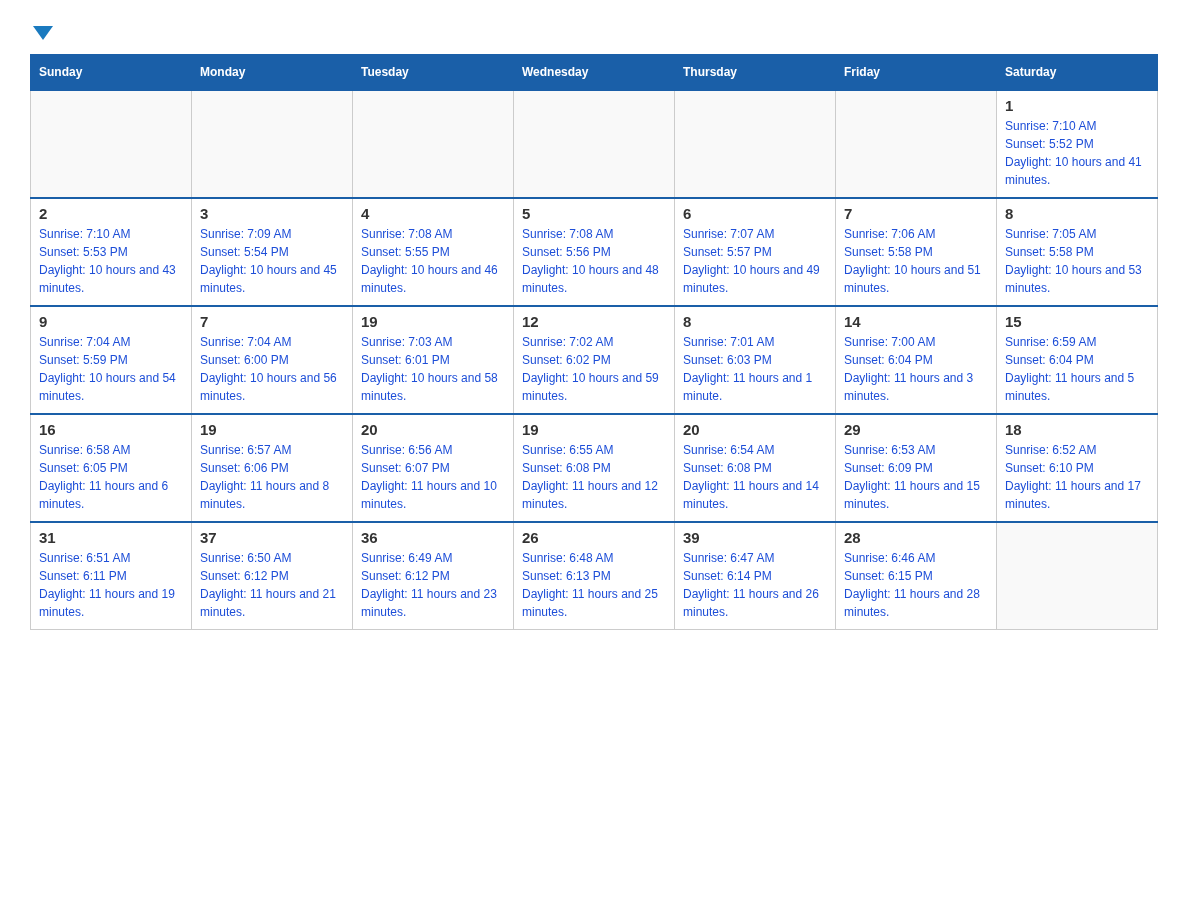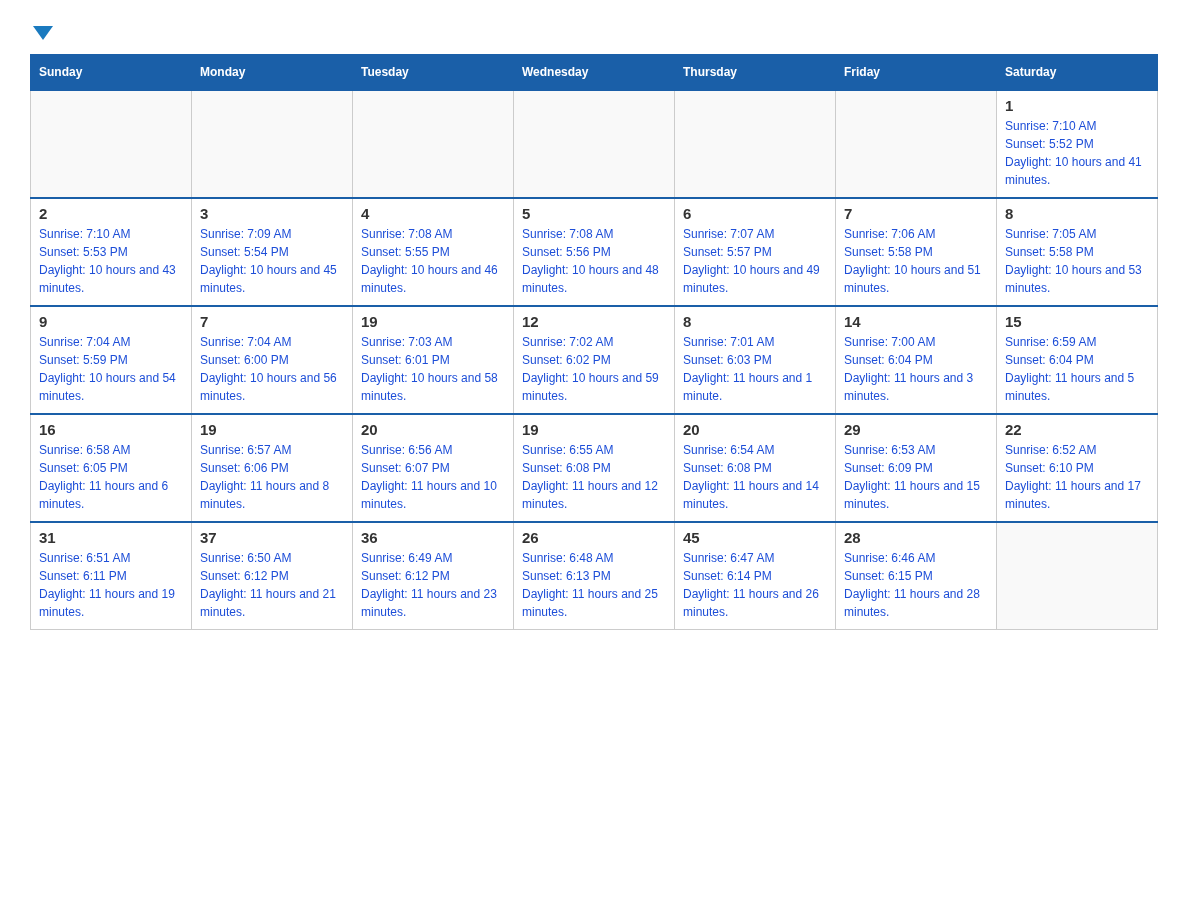--- a/index.html
+++ b/index.html
@@ -218,21 +218,21 @@
         </td>
         <td>
           <span class="day-number">20</span>
           <div class="day-info">Sunrise: 6:54 AM<br>Sunset: 6:08 PM<br>Daylight: 11 hours and 14 minutes.</div>
         </td>
         <td>
           <span class="day-number">29</span>
           <div class="day-info">Sunrise: 6:53 AM<br>Sunset: 6:09 PM<br>Daylight: 11 hours and 15 minutes.</div>
         </td>
         <td>
-          <span class="day-number">22</span>
+          <span class="day-number">18</span>
           <div class="day-info">Sunrise: 6:52 AM<br>Sunset: 6:10 PM<br>Daylight: 11 hours and 17 minutes.</div>
         </td>
       </tr>
       <tr>
         <td>
           <span class="day-number">31</span>
           <div class="day-info">Sunrise: 6:51 AM<br>Sunset: 6:11 PM<br>Daylight: 11 hours and 19 minutes.</div>
         </td>
         <td>
           <span class="day-number">37</span>
@@ -240,21 +240,21 @@
         </td>
         <td>
           <span class="day-number">36</span>
           <div class="day-info">Sunrise: 6:49 AM<br>Sunset: 6:12 PM<br>Daylight: 11 hours and 23 minutes.</div>
         </td>
         <td>
           <span class="day-number">26</span>
           <div class="day-info">Sunrise: 6:48 AM<br>Sunset: 6:13 PM<br>Daylight: 11 hours and 25 minutes.</div>
         </td>
         <td>
-          <span class="day-number">45</span>
+          <span class="day-number">39</span>
           <div class="day-info">Sunrise: 6:47 AM<br>Sunset: 6:14 PM<br>Daylight: 11 hours and 26 minutes.</div>
         </td>
         <td>
           <span class="day-number">28</span>
           <div class="day-info">Sunrise: 6:46 AM<br>Sunset: 6:15 PM<br>Daylight: 11 hours and 28 minutes.</div>
         </td>
         <td class="empty-cell"></td>
       </tr>
     </tbody>
 </table>

